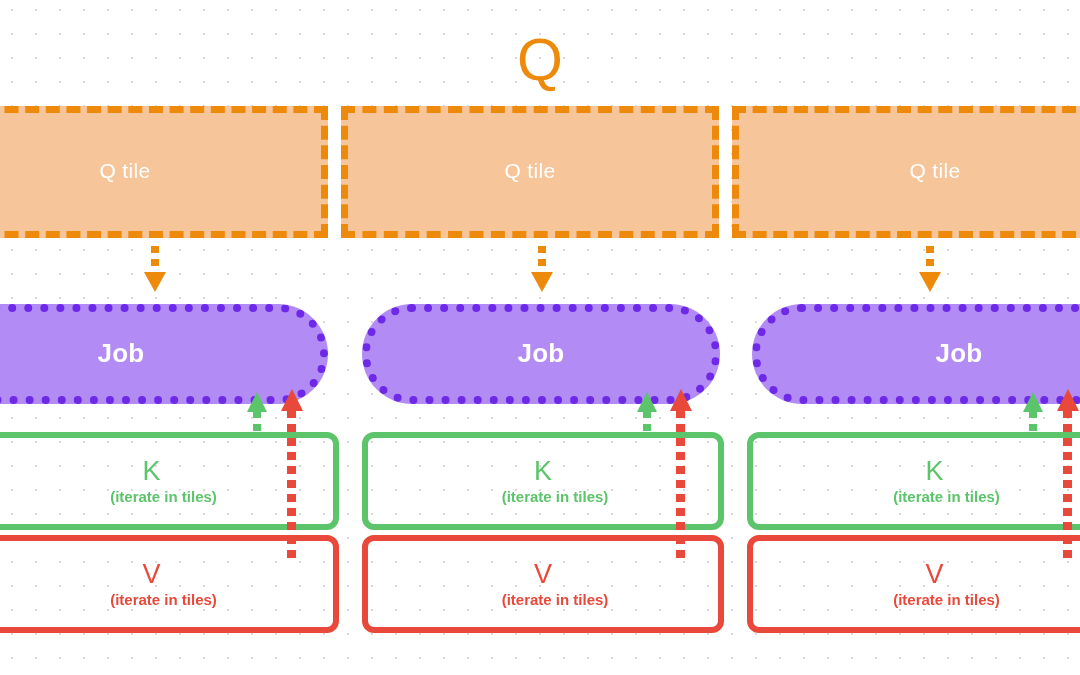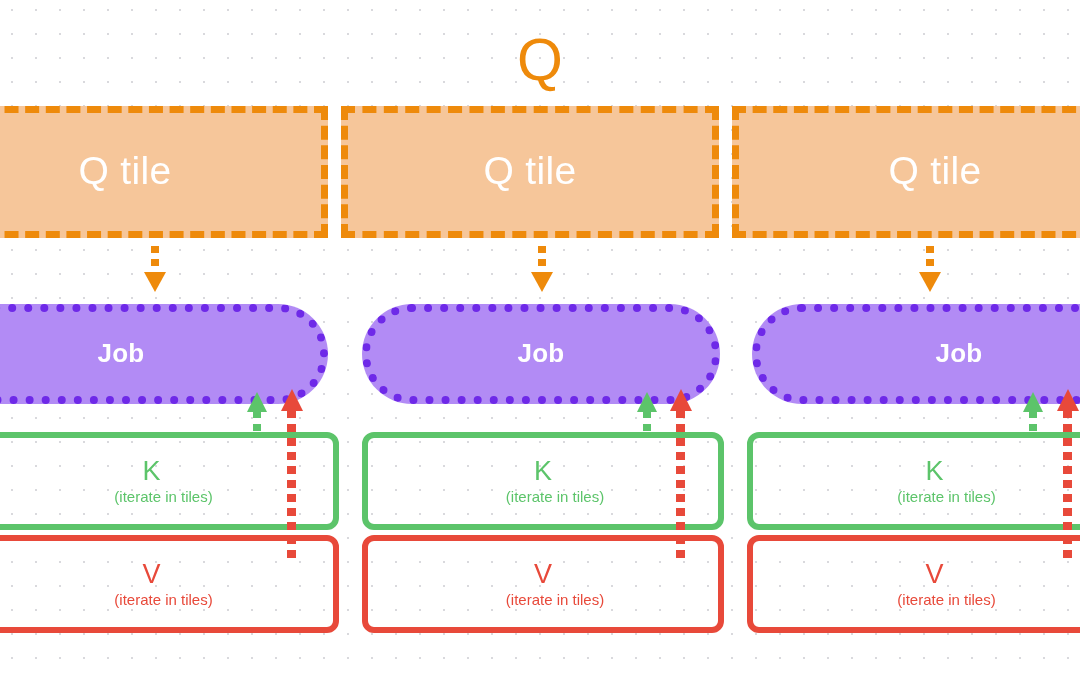--- a/index.html
+++ b/index.html
@@ -58,21 +58,21 @@
     top: 0;
     height: 132px;
     box-sizing: border-box;
     background: #F6C69A;
     border: 7px dashed #EE8A0B;
     display: flex;
     align-items: center;
     justify-content: center;
   }
   .qtile-label {
-    font-size: 39px;
+    font-size: 21px;
     color: #ffffff;
     font-weight: 400;
     letter-spacing: 0.3px;
     transform: translateY(-1px);
   }
 
   
   #job-row { top: 304px; height: 100px; }
 
   .jobpill {
@@ -118,21 +118,21 @@
   .kvbox.v { border-color: #E8493A; }
 
   .kv-main {
     font-size: 27px;
     font-weight: 400;
     line-height: 28px;
     margin-bottom: 3px;
   }
   .kv-sub {
     font-size: 15px;
-    font-weight: 400;
+    font-weight: 700;
     line-height: 17px;
     margin-left: 24px;
   }
   .kvbox.k .kv-main, .kvbox.k .kv-sub { color: #5CC46A; }
   .kvbox.v .kv-main, .kvbox.v .kv-sub { color: #E8493A; }
 
   
   .arrow-layer {
     position: absolute;
     left: 0; top: 0;

